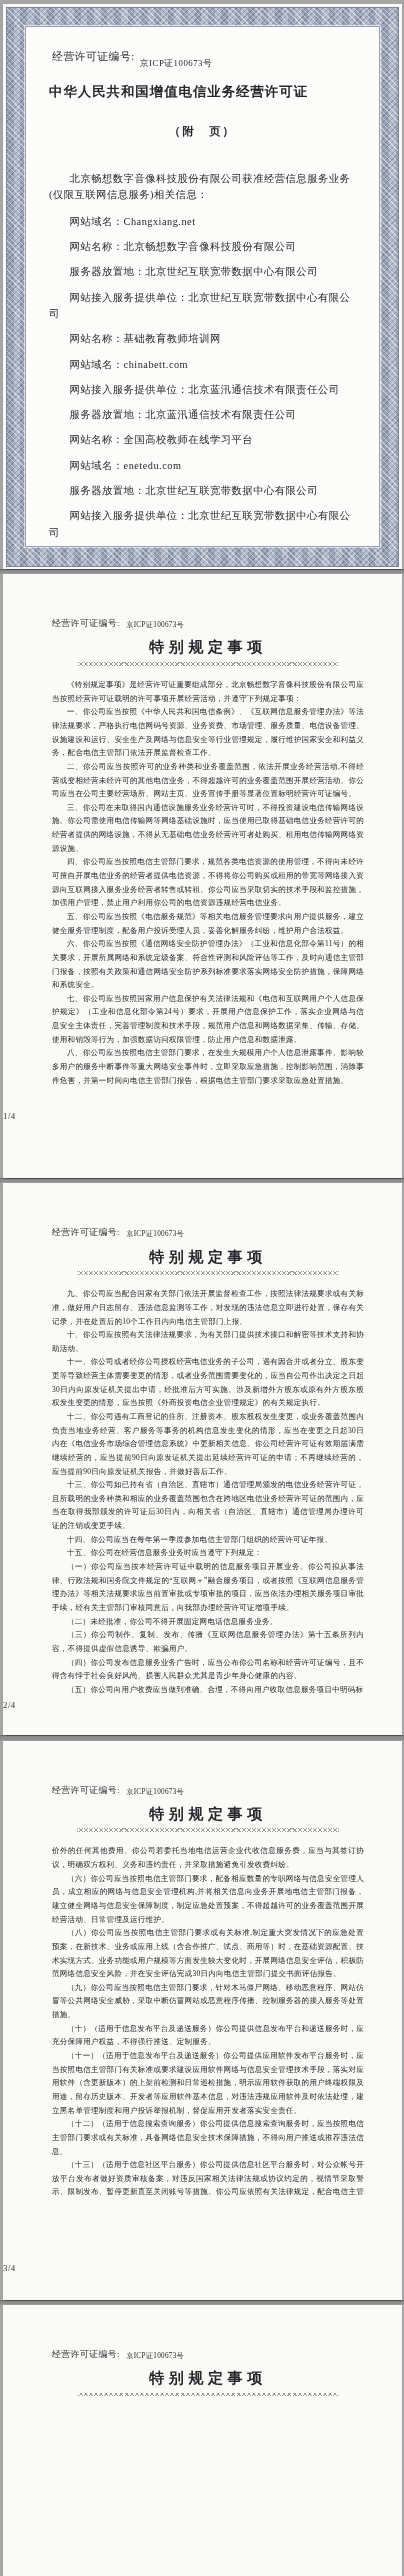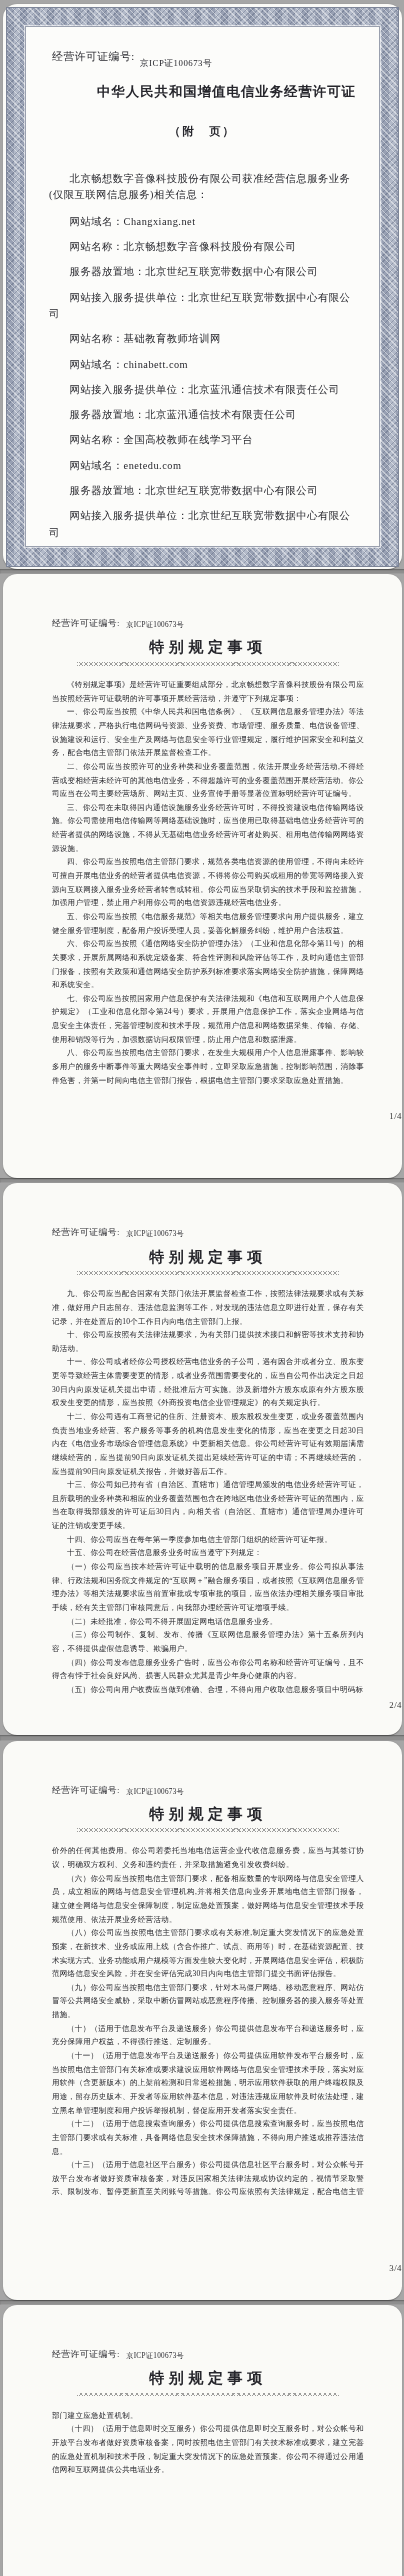--- a/index.html
+++ b/index.html
@@ -4,21 +4,21 @@
 <style>
   html,body{margin:0;padding:0;}
   body{
     width:405px;
     background:#a6a6a6;
     font-family:"Liberation Serif","DejaVu Serif",serif;
     color:#26262c;
   }
   .canvas{padding-top:4.1px;}
   .gap{height:5.2px;background:#8f8f8f;box-shadow:inset 0 1px 1.5px rgba(0,0,0,.28), inset 0 -0.5px 0.5px rgba(255,255,255,.25);}
-  .page{width:399px;margin:0 auto;background:#fafaf7;position:relative;box-sizing:border-box;box-shadow:0 0.5px 1px rgba(0,0,0,.3);border-radius:14px;}
+  .page{width:399px;margin:0 auto;background:#fafaf7;position:relative;box-sizing:border-box;box-shadow:0 0.5px 1px rgba(0,0,0,.3);}
 
   
   .cert-page{height:565px;}
   .cert-frame{
     position:absolute;inset:2.6px;
     background:
       repeating-linear-gradient(45deg, rgba(255,255,255,.45) 0 1px, rgba(255,255,255,0) 1px 4.1px),
       repeating-linear-gradient(-45deg, rgba(60,72,100,.30) 0 1px, rgba(60,72,100,0) 1px 4.1px),
       repeating-linear-gradient(90deg, #98a0b3 0 6.7px, #b3bac9 6.7px 13.4px);
     border:0.5px solid #7d8598;
@@ -27,21 +27,21 @@
     position:absolute;inset:22px;
     background:#fcfcfa;
     border:0.5px solid #9aa0ae;
     box-shadow:0 0 0 1px rgba(255,255,255,.6);
     padding:23px 23px 0 23px;
     box-sizing:border-box;
   }
   .cert-no-row{margin-left:3.1px;}
   .cert-no-row .lbl{font-size:10.8px;letter-spacing:0.5px;}
   .cert-no-row .num{font-size:8.8px;position:relative;top:6.2px;left:3.1px;letter-spacing:0.5px;}
-  .cert-title{margin-top:18.5px;text-align:right;font-size:13.4px;font-weight:700;letter-spacing:1px;}
+  .cert-title{margin-top:18.5px;text-align:left;font-size:13.4px;font-weight:700;letter-spacing:1px;}
   .cert-subtitle{margin-top:23px;text-align:center;font-size:11.3px;font-weight:700;letter-spacing:2.1px;}
   .cert-intro{margin-top:32px;font-size:10.3px;line-height:1.6;text-indent:2em;letter-spacing:0.5px;}
   .cert-lines{margin-top:10.3px;}
   .cert-line{font-size:10.3px;line-height:1.6;text-indent:2em;letter-spacing:0.5px;margin:0 0 8.8px 0;}
 
   
   .prov-page{padding:44px 38px 0 49px;}
   .prov-h2{height:604px;}
   .prov-h3{height:552px;}
   .prov-h4{height:559px;}
@@ -57,21 +57,21 @@
     opacity:.85;
   }
   .prov-body{margin-top:12.4px;}
   .prov-body p{
     margin:0;font-size:7.5px;line-height:1.82;letter-spacing:0.3px;
     text-align:justify;text-indent:2em;color:#222228;
   }
   .prov-body p.cont{text-indent:0;}
   .page-foot{
     position:absolute;left:0;right:0;bottom:57px;
-    text-align:right;font-size:8.8px;letter-spacing:0.5px;color:#333;
+    text-align:left;font-size:8.8px;letter-spacing:0.5px;color:#333;
   }
   .prov-h3 .page-foot{bottom:25px;}
   .prov-h4 .page-foot{bottom:27px;}
 </style>
 </head>
 <body>
 
 <div class="canvas">
 
   <div class="page cert-page">
@@ -158,41 +158,37 @@
 
   <div class="page prov-page prov-h4">
     <div class="prov-head">
       <span class="lbl">经营许可证编号:</span>
       <span class="num">京ICP证100673号</span>
     </div>
     <div class="prov-title">特别规定事项</div>
     <div class="zigzag"></div>
     <div class="prov-body">
       <p class="cont">价外的任何其他费用。你公司若委托当地电信运营企业代收信息服务费，应当与其签订协议，明确双方权利、义务和违约责任，并采取措施避免引发收费纠纷。</p>
-      <p>（六）你公司应当按照电信主管部门要求，配备相应数量的专职网络与信息安全管理人员，成立相应的网络与信息安全管理机构,并将相关信息向业务开展地电信主管部门报备，建立健全网络与信息安全保障制度，制定应急处置预案，做好网络与信息安全管理技术手段规范使用、依法开展业务经营活动。</p>
+      <p>（六）你公司应当按照电信主管部门要求，配备相应数量的专职网络与信息安全管理人员，成立相应的网络与信息安全管理机构,并将相关信息向业务开展地电信主管部门报备，建立健全网络与信息安全保障制度，制定应急处置预案，不得超越许可的业务覆盖范围开展经营活动、日常管理及运行维护。</p>
       <p>（八）你公司应当按照电信主管部门要求或有关标准,制定重大突发情况下的应急处置预案，在新技术、业务或应用上线（含合作推广、试点、商用等）时，在基础资源配置、技术实现方式、业务功能或用户规模等方面发生较大变化时，开展网络信息安全评估，积极防范网络信息安全风险，并在安全评估完成30日内向电信主管部门提交书面评估报告。</p>
       <p>（九）你公司应当按照电信主管部门要求，针对木马僵尸网络、移动恶意程序、网站仿冒等公共网络安全威胁，采取中断仿冒网站或恶意程序传播、控制服务器的接入服务等处置措施。</p>
       <p>（十）（适用于信息发布平台及递送服务）你公司提供信息发布平台和递送服务时，应充分保障用户权益，不得强行推送、定制服务。</p>
       <p>（十一）（适用于信息发布平台及递送服务）你公司提供应用软件发布平台服务时，应当按照电信主管部门有关标准或要求建设应用软件网络与信息安全管理技术手段，落实对应用软件（含更新版本）的上架前检测和日常巡检措施，明示应用软件获取的用户终端权限及用途，留存历史版本、开发者等应用软件基本信息，对违法违规应用软件及时依法处理，建立黑名单管理制度和用户投诉举报机制，督促应用开发者落实安全责任。</p>
       <p>（十二）（适用于信息搜索查询服务）你公司提供信息搜索查询服务时，应当按照电信主管部门要求或有关标准，具备网络信息安全技术保障措施，不得向用户推送或推荐违法信息。</p>
       <p>（十三）（适用于信息社区平台服务）你公司提供信息社区平台服务时，对公众帐号开放平台发布者做好资质审核备案，对违反国家相关法律法规或协议约定的，视情节采取警示、限制发布、暂停更新直至关闭账号等措施。你公司应依照有关法律规定，配合电信主管</p>
     </div>
     <div class="page-foot">3/4</div>
   </div>
 
   <div class="gap"></div>
 
   <div class="page prov-page prov-h5">
     <div class="prov-head">
       <span class="lbl">经营许可证编号:</span>
       <span class="num">京ICP证100673号</span>
     </div>
     <div class="prov-title">特别规定事项</div>
     <div class="zigzag"></div>
-    <div class="prov-body">
-      <p class="cont">部门建立应急处置机制。</p>
-      <p>（十四）（适用于信息即时交互服务）你公司提供信息即时交互服务时，对公众帐号和开放平台发布者做好资质审核备案，同时按照电信主管部门有关技术标准或要求，建立完善的应急处置机制和技术手段，制定重大突发情况下的应急处置预案。你公司不得通过公用通信网和互联网提供公共电话业务。</p>
-    </div>
 
   </div>
 
 </div>
 
 
 </body></html>

